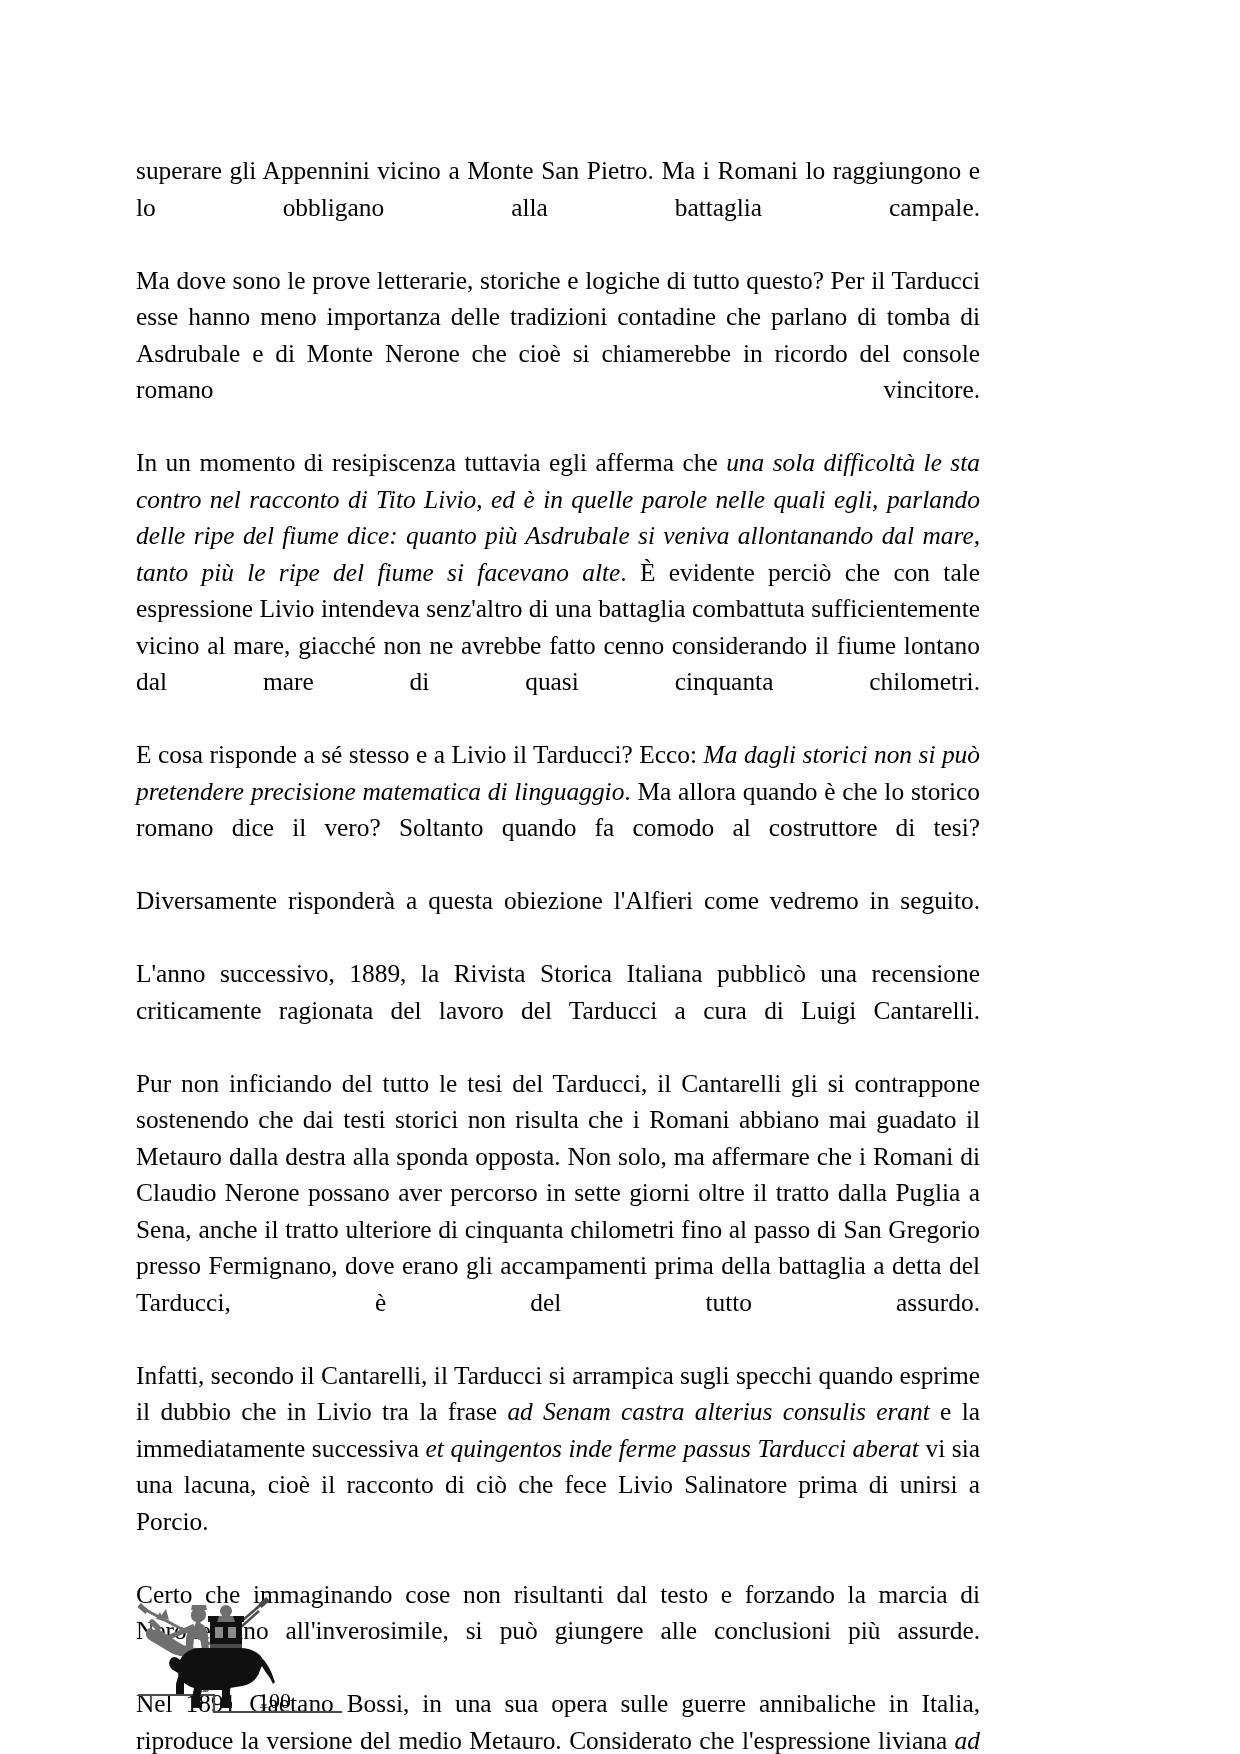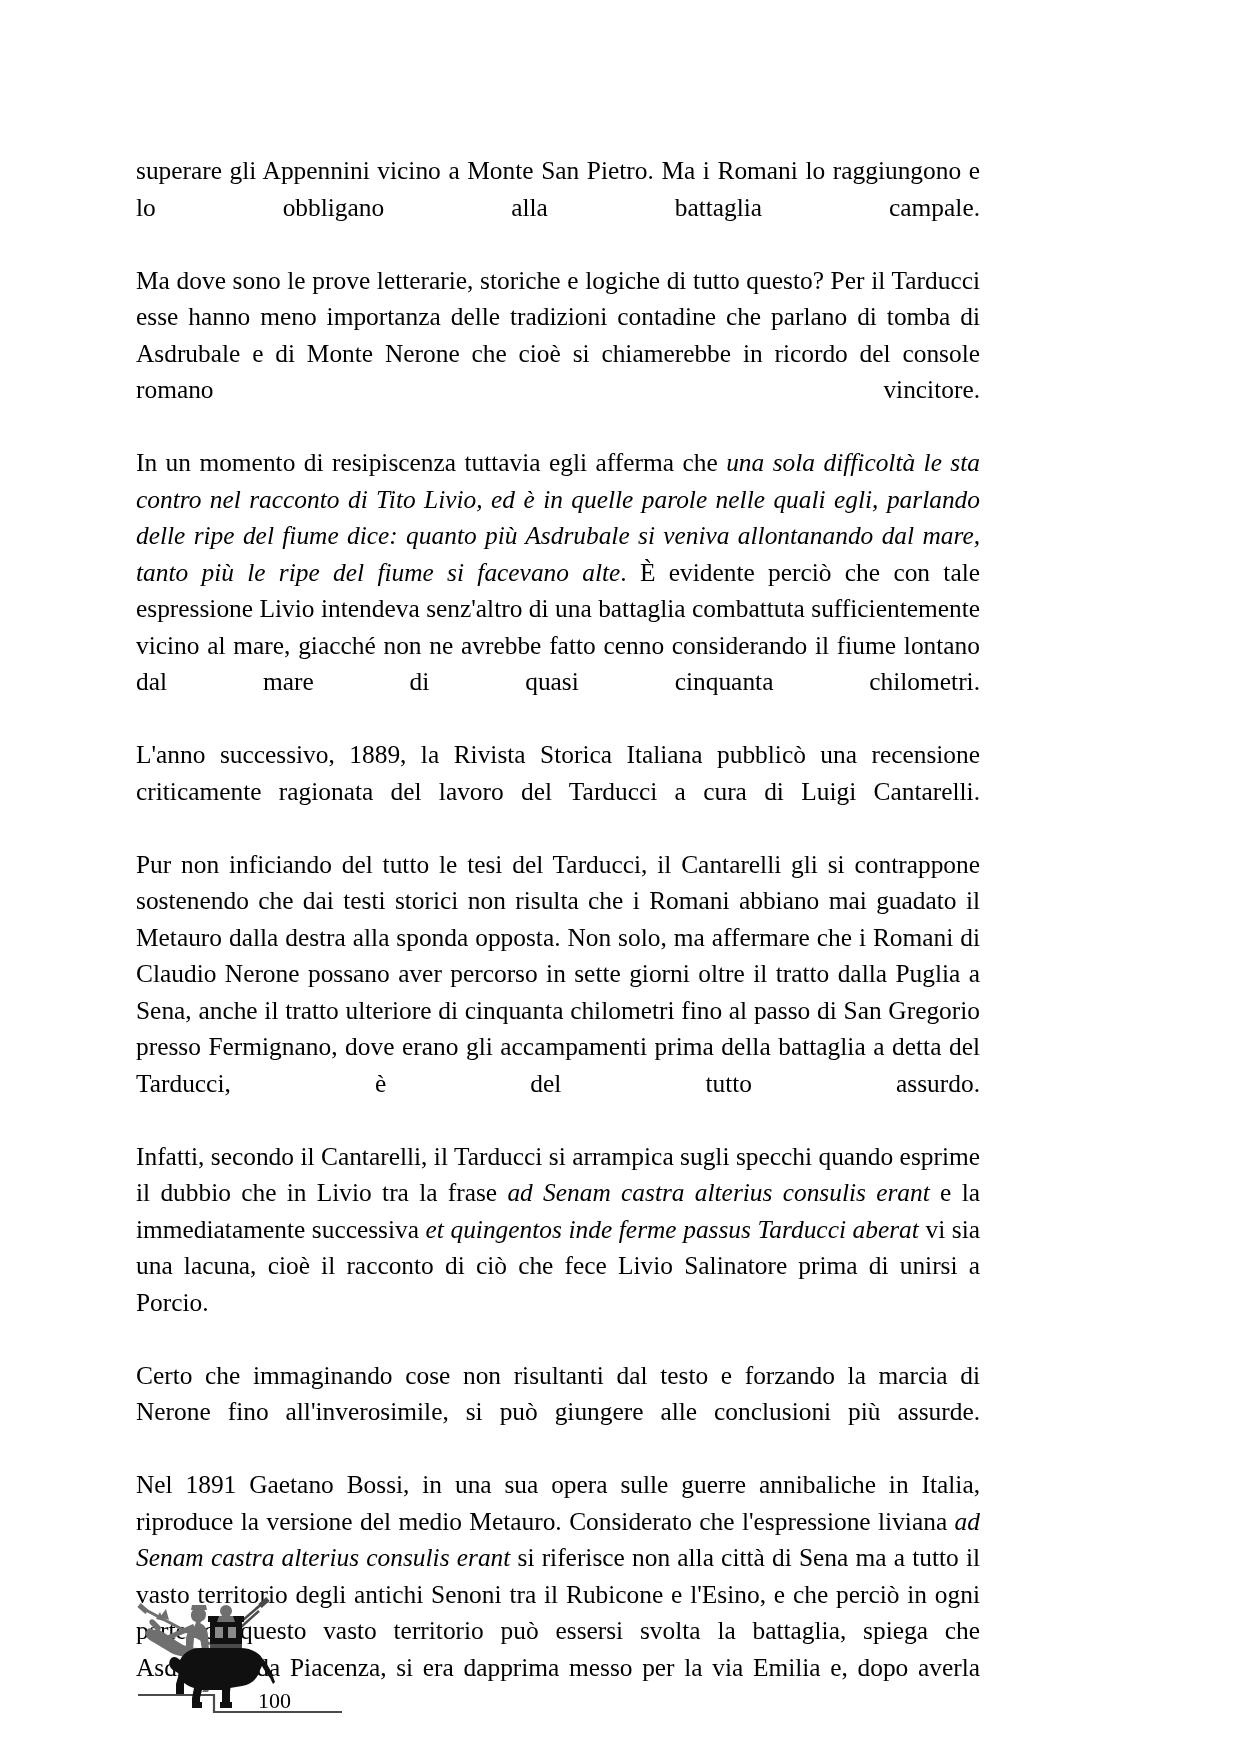--- a/index.html
+++ b/index.html
@@ -93,20 +93,22 @@
 </style>
 </head>
 <body>
 
 <div id="page">
 
   <div id="text-column">
     <p class="para">superare gli Appennini vicino a Monte San Pietro. Ma i Romani lo raggiungono e lo obbligano alla battaglia campale.</p>
     <p class="para">Ma dove sono le prove letterarie, storiche e logiche di tutto questo? Per il Tarducci esse hanno meno importanza delle tradizioni contadine che parlano di tomba di Asdrubale e di Monte Nerone che cioè si chiamerebbe in ricordo del console romano vincitore.</p>
     <p class="para">In un momento di resipiscenza tuttavia egli afferma che <i>una sola difficoltà le sta contro nel racconto di Tito Livio, ed è in quelle parole nelle quali egli, parlando delle ripe del fiume dice: quanto più Asdrubale si veniva allontanando dal mare, tanto più le ripe del fiume si facevano alte</i>. È evidente perciò che con tale espressione Livio intendeva senz'altro di una battaglia combattuta sufficientemente vicino al mare, giacché non ne avrebbe fatto cenno considerando il fiume lontano dal mare di quasi cinquanta chilometri.</p>
+    <p class="para">E cosa risponde a sé stesso e a Livio il Tarducci? Ecco: <i>Ma dagli storici non si può pretendere precisione matematica di linguaggio</i>. Ma allora quando è che lo storico romano dice il vero? Soltanto quando fa comodo al costruttore di tesi?</p>
+    <p class="para">Diversamente risponderà a questa obiezione l'Alfieri come vedremo in seguito.</p>
     <p class="para">L'anno successivo, 1889, la Rivista Storica Italiana pubblicò una recensione criticamente ragionata del lavoro del Tarducci a cura di Luigi Cantarelli.</p>
     <p class="para">Pur non inficiando del tutto le tesi del Tarducci, il Cantarelli gli si contrappone sostenendo che dai testi storici non risulta che i Romani abbiano mai guadato il Metauro dalla destra alla sponda opposta. Non solo, ma affermare che i Romani di Claudio Nerone possano aver percorso in sette giorni oltre il tratto dalla Puglia a Sena, anche il tratto ulteriore di cinquanta chilometri fino al passo di San Gregorio presso Fermignano, dove erano gli accampamenti prima della battaglia a detta del Tarducci, è del tutto assurdo.</p>
     <p class="para">Infatti, secondo il Cantarelli, il Tarducci si arrampica sugli specchi quando esprime il dubbio che in Livio tra la frase <i>ad Senam castra alterius consulis erant</i> e la immediatamente successiva <i>et quingentos inde ferme passus Tarducci aberat</i> vi sia una lacuna, cioè il racconto di ciò che fece Livio Salinatore prima di unirsi a Porcio.</p>
     <p class="para">Certo che immaginando cose non risultanti dal testo e forzando la marcia di Nerone fino all'inverosimile, si può giungere alle conclusioni più assurde.</p>
     <p class="para">Nel 1891 Gaetano Bossi, in una sua opera sulle guerre annibaliche in Italia, riproduce la versione del medio Metauro. Considerato che l'espressione liviana <i>ad Senam castra alterius consulis erant</i> si riferisce non alla città di Sena ma a tutto il vasto territorio degli antichi Senoni tra il Rubicone e l'Esino, e che perciò in ogni parte di questo vasto territorio può essersi svolta la battaglia, spiega che Asdrubale, da Piacenza, si era dapprima messo per la via Emilia e, dopo averla</p>
   </div>
 
   <div id="footer">
 
     <svg id="folio-rule" viewBox="0 0 260 130" aria-hidden="true">

